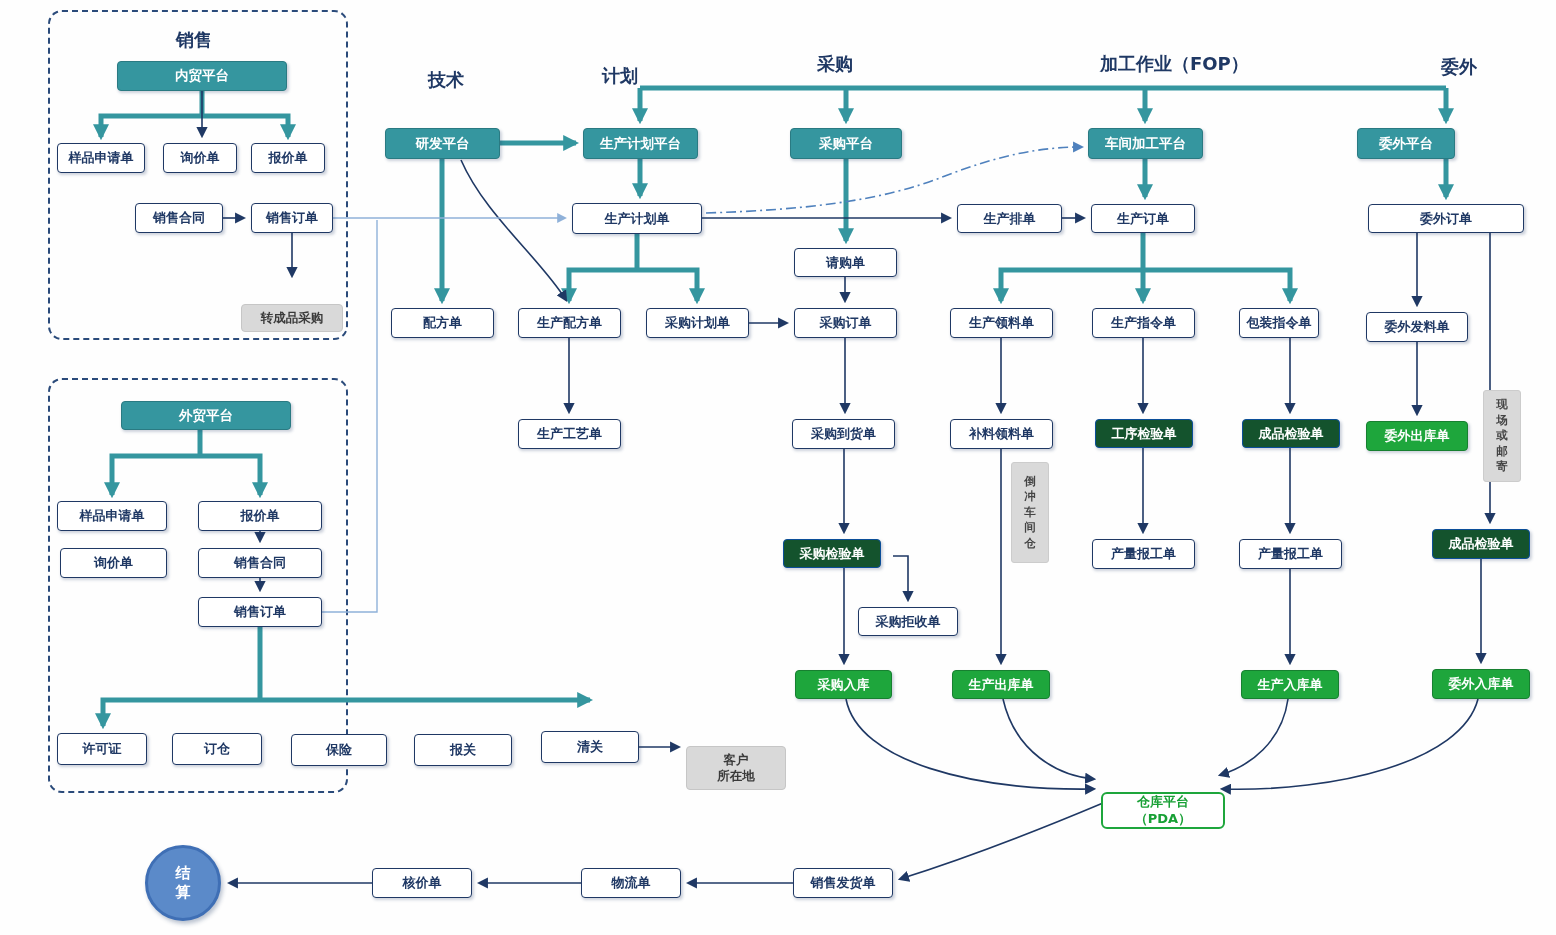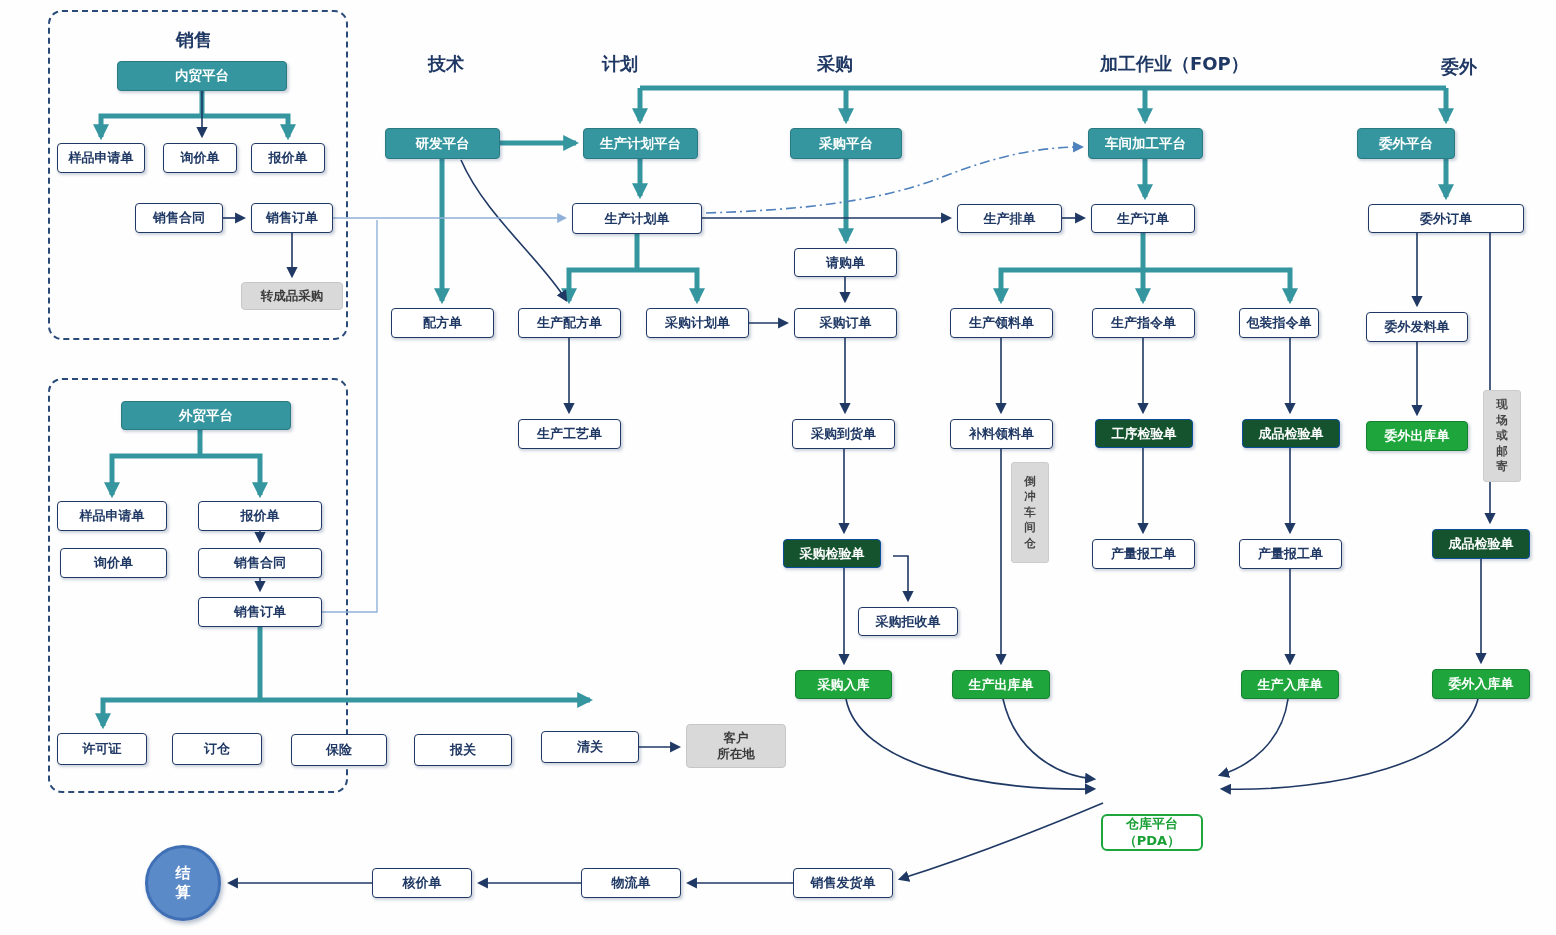--- a/index.html
+++ b/index.html
@@ -7,21 +7,21 @@
   .canvas { position:relative; width:1556px; height:935px; background:#fefefe; overflow:hidden; }
   svg.wires { position:absolute; left:0; top:0; z-index:1; }
   .group { position:absolute; border:2px dashed #2a4a7a; border-radius:14px; z-index:0; background:transparent; }
   .hdr { position:absolute; color:#1f3864; font-weight:bold; font-size:18px; z-index:2; white-space:nowrap; }
   .node { position:absolute; display:flex; align-items:center; justify-content:center; text-align:center;
           background:#fff; border:1.6px solid #1f3864; border-radius:4px; color:#1f3864;
           font-weight:bold; font-size:13px; z-index:2; box-shadow:1.5px 2px 3px rgba(31,56,100,.22); }
   .teal  { background:#35969f; border-color:#2a7a82; color:#fff; font-size:13.5px; }
   .blue  { background:#14532d; border-color:#0b4e99; color:#fff; }
   .green { background:#1ea63c; border-color:#178030; color:#fff; }
-  .grayb { background:#d9d9d9; border-color:#c6c6c6; color:#3a3a3a; box-shadow:none; font-size:12.5px; line-height:1.3; }
+  .grayb { background:#d9d9d9; border-color:#c6c6c6; color:#3a3a3a; box-shadow:none; font-size:12.5px; line-height:1.3;margin-top:22px; }
   .vgray { background:#d9d9d9; border:1px solid #cccccc; color:#444; box-shadow:none; font-size:11.5px;
            word-break:break-all; line-height:1.35; padding:3px 18px; border-radius:3px; }
   .outline-green { border:2px solid #1ea63c; color:#18a035; flex-direction:column; line-height:1.3;
            border-radius:6px; box-shadow:none; }
   .circle { border-radius:50%; background:#5b8ac9; border:3px solid #3f6fb5; color:#fff; font-size:15px; box-shadow:2px 3px 4px rgba(31,56,100,.3); }
   .stack { width:1.15em; word-break:break-all; line-height:1.3; text-align:center; display:inline-block; }
   .two-line span { display:block; }
 </style>
 </head>
 <body>
@@ -116,22 +116,22 @@
       <path d="M322,612 L377,612 L377,220"></path>
     </g>
 
     <path d="M706,213 C800,210 880,202 945,176 C1000,155 1040,147 1082,147" stroke="#4f81bd" stroke-width="1.6" fill="none" stroke-dasharray="10 4 2 4" marker-end="url(#aD)"></path>
   </svg>
 
   <div class="group" style="left:48px;top:10px;width:300px;height:330px"></div>
   <div class="group" style="left:48px;top:378px;width:300px;height:415px"></div>
 
   <div class="hdr" style="left:176px;top:28px">销售</div>
-  <div class="hdr" style="left:428px;top:52px">技术</div>
-  <div class="hdr" style="left:602px;top:52px">计划</div>
+  <div class="hdr" style="left:428px;top:68px">技术</div>
+  <div class="hdr" style="left:602px;top:64px">计划</div>
   <div class="hdr" style="left:817px;top:52px">采购</div>
   <div class="hdr" style="left:1100px;top:52px">加工作业（FOP）</div>
   <div class="hdr" style="left:1441px;top:55px">委外</div>
 
   <div class="node teal" style="left:117px;top:61px;width:170px;height:30px">内贸平台</div>
   <div class="node" style="left:57px;top:143px;width:88px;height:30px">样品申请单</div>
   <div class="node" style="left:163px;top:143px;width:74px;height:30px">询价单</div>
   <div class="node" style="left:251px;top:143px;width:74px;height:30px">报价单</div>
   <div class="node" style="left:135px;top:203px;width:88px;height:30px">销售合同</div>
   <div class="node" style="left:251px;top:203px;width:82px;height:30px">销售订单</div>
@@ -188,21 +188,21 @@
   <div class="node green" style="left:1241px;top:670px;width:98px;height:29px">生产入库单</div>
 
   <div class="node teal" style="left:1357px;top:128px;width:98px;height:31px">委外平台</div>
   <div class="node" style="left:1368px;top:204px;width:156px;height:29px">委外订单</div>
   <div class="node" style="left:1366px;top:312px;width:102px;height:30px">委外发料单</div>
   <div class="node green" style="left:1366px;top:421px;width:102px;height:30px">委外出库单</div>
   <div class="node vgray" style="left:1483px;top:390px;width:22px;height:92px">现场或邮寄</div>
   <div class="node blue" style="left:1432px;top:529px;width:98px;height:30px">成品检验单</div>
   <div class="node green" style="left:1432px;top:669px;width:98px;height:30px">委外入库单</div>
 
-  <div class="node outline-green" style="left:1101px;top:814px;width:102px;height:37px">
+  <div class="node outline-green" style="left:1101px;top:792px;width:124px;height:37px">
     <span>仓库平台</span>
     <span>（PDA）</span>
   </div>
   <div class="node" style="left:793px;top:868px;width:100px;height:30px">销售发货单</div>
   <div class="node" style="left:581px;top:868px;width:100px;height:30px">物流单</div>
   <div class="node" style="left:372px;top:868px;width:100px;height:30px">核价单</div>
   <div class="node circle" style="left:145px;top:845px;width:76px;height:76px">
     <span class="stack">结算</span>
   </div>
 

